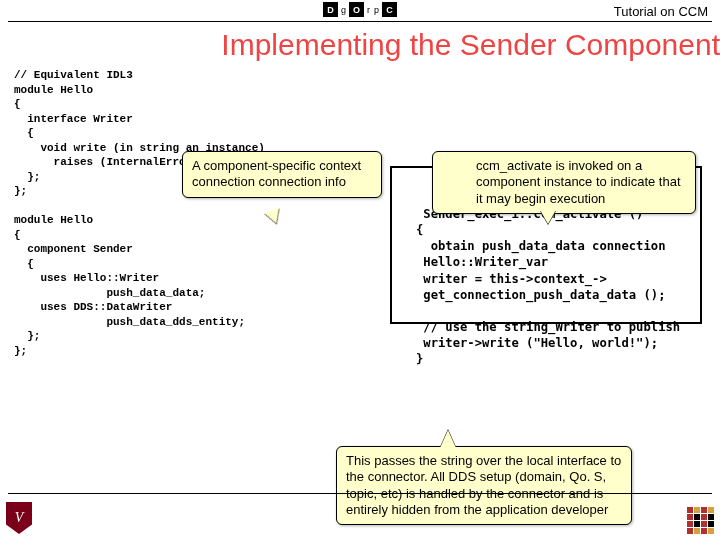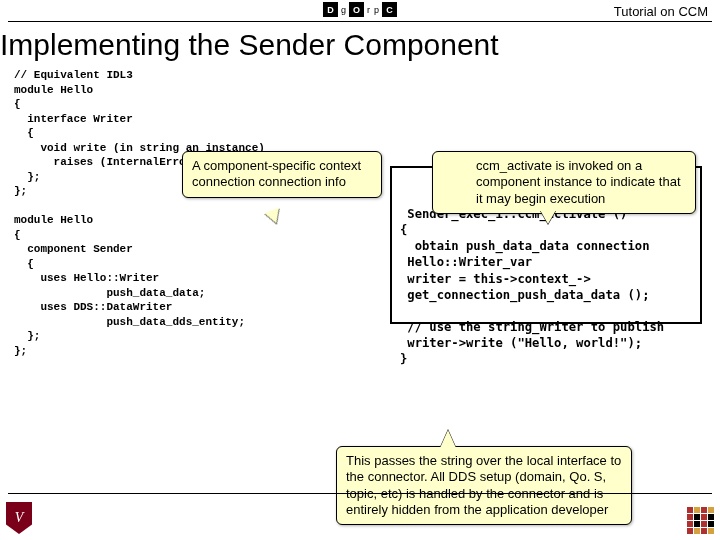--- a/index.html
+++ b/index.html
@@ -43,23 +43,23 @@
     font-size: 9px;
     color: #000;
     margin: 0 1px;
   }
   hr.top-rule {
     border: none;
     border-top: 1px solid #000;
     margin: 0 8px;
   }
   .title {
-    color: #000000;
+    color: #ef4444;
     font-size: 30px;
-    text-align: left;
+    text-align: right;
     margin: 6px 0 6px 0;
     font-weight: normal;
   }
   .content {
     position: relative;
     padding: 0 14px;
   }
   .code-left {
     font-family: "Courier New", monospace;
     font-size: 11px;
@@ -71,21 +71,21 @@
     top: 0;
     color: #000;
   }
   .code-box {
     position: absolute;
     left: 390px;
     top: 98px;
     width: 312px;
     height: 158px;
     border: 2px solid #000;
-    padding: 6px 8px;
+    padding: 6px 24px;
     font-family: "Courier New", monospace;
     font-size: 12.2px;
     font-weight: bold;
     line-height: 1.32;
     white-space: pre;
     color: #000;
     background: #fff;
   }
   .callout {
     position: absolute;

